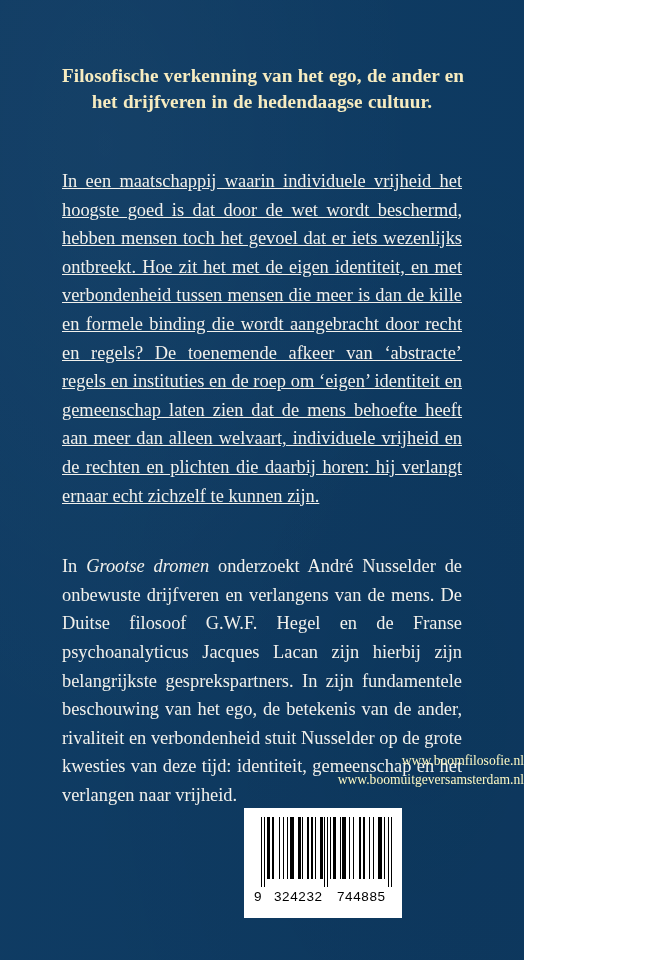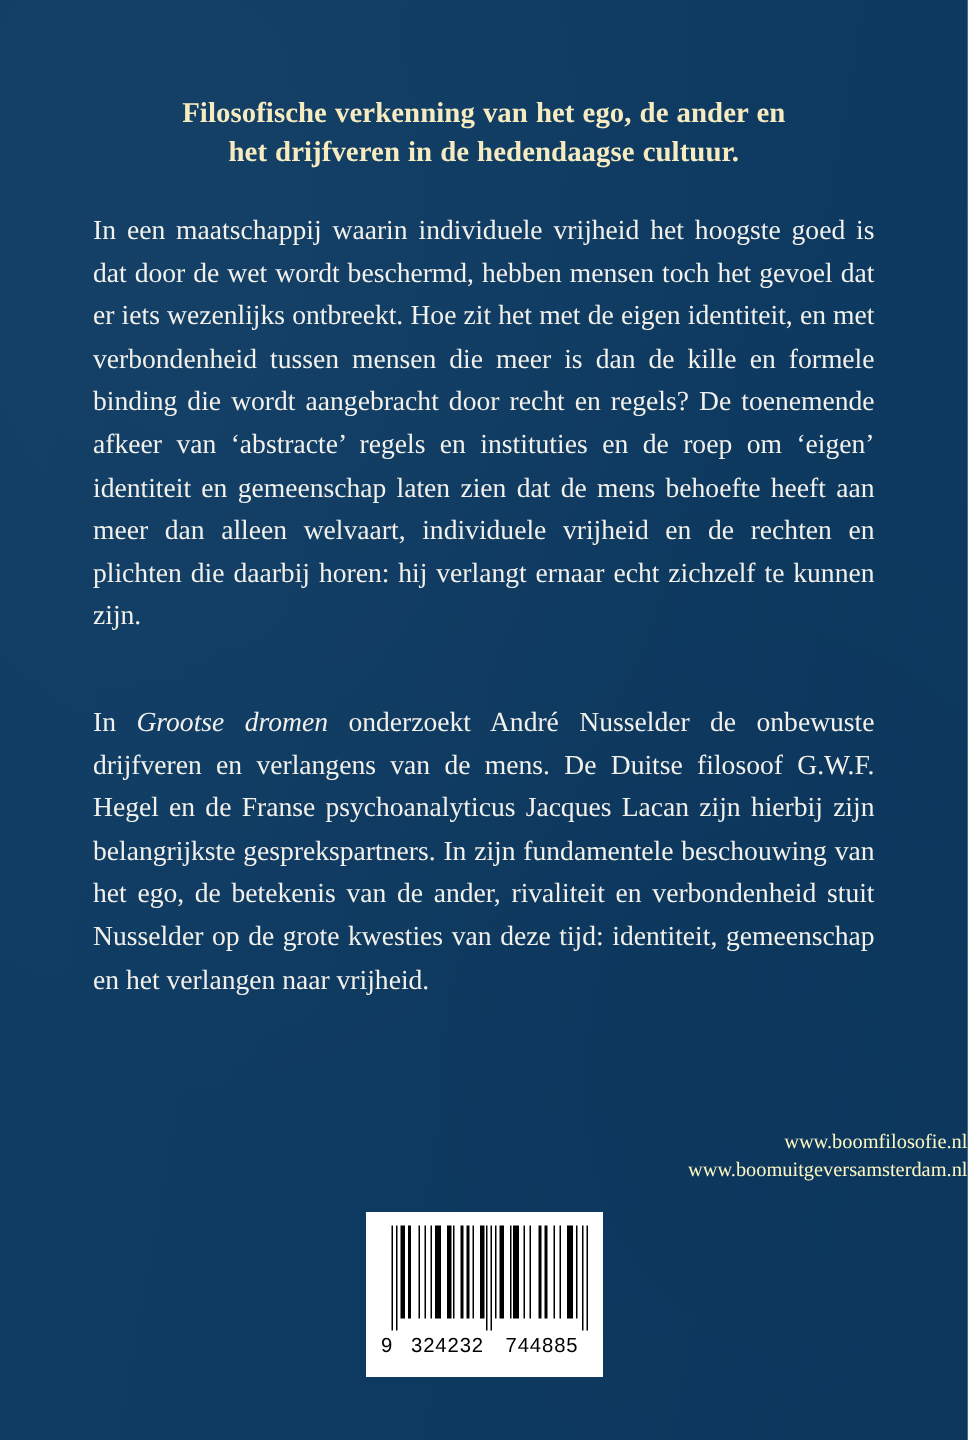--- a/index.html
+++ b/index.html
@@ -8,21 +8,21 @@
   }
   body {
     width: 645px;
     height: 960px;
     overflow: hidden;
     font-family: "Liberation Serif", "DejaVu Serif", serif;
   }
 
   .cover {
     position: relative;
-    width: 645px;
+    width: 524px;
     height: 960px;
     background: #0d3a62;
     box-sizing: border-box;
     overflow: hidden;
   }
 
   
   .cover::after {
     content: "";
     position: absolute;
@@ -61,21 +61,22 @@
   .blurb {
     margin: 0;
     color: #f2f1ec;
     font-size: 18.4px;
     line-height: 28.6px;
     text-align: justify;
     text-justify: inter-word;
     hyphens: manual;
   }
   .blurb.first {
-    margin-top: 24px;
+    margin-top: 52px;
+    text-decoration: underline;
   }
   .blurb.second {
     margin-top: 42px;
   }
   .blurb em {
     font-style: italic;
   }
 
   
   .urls {

